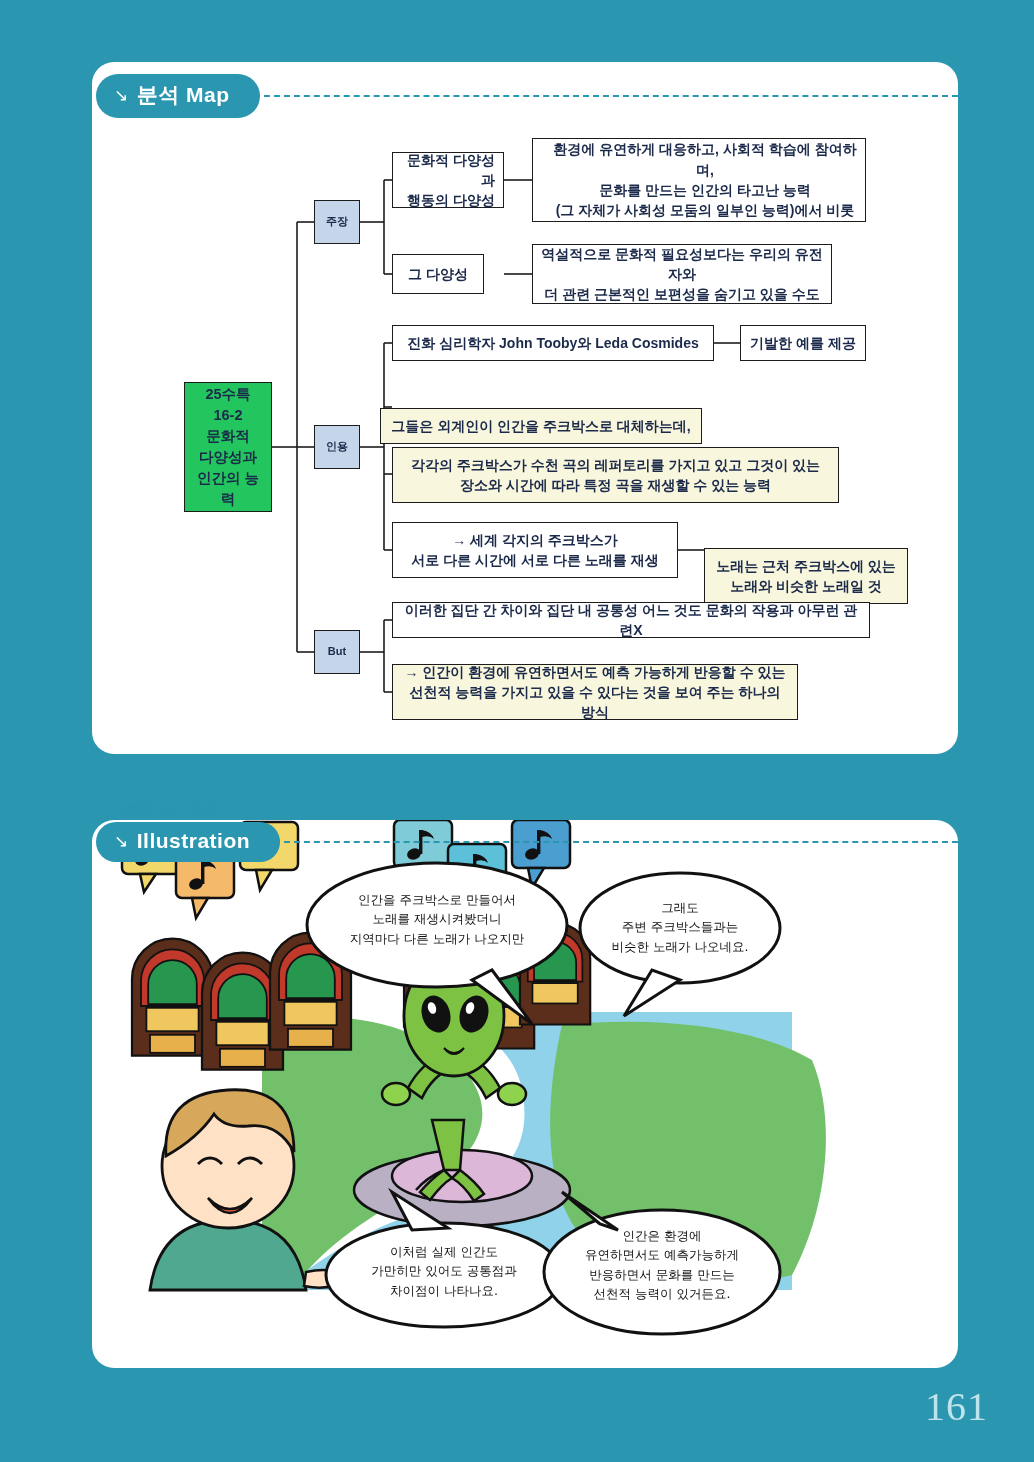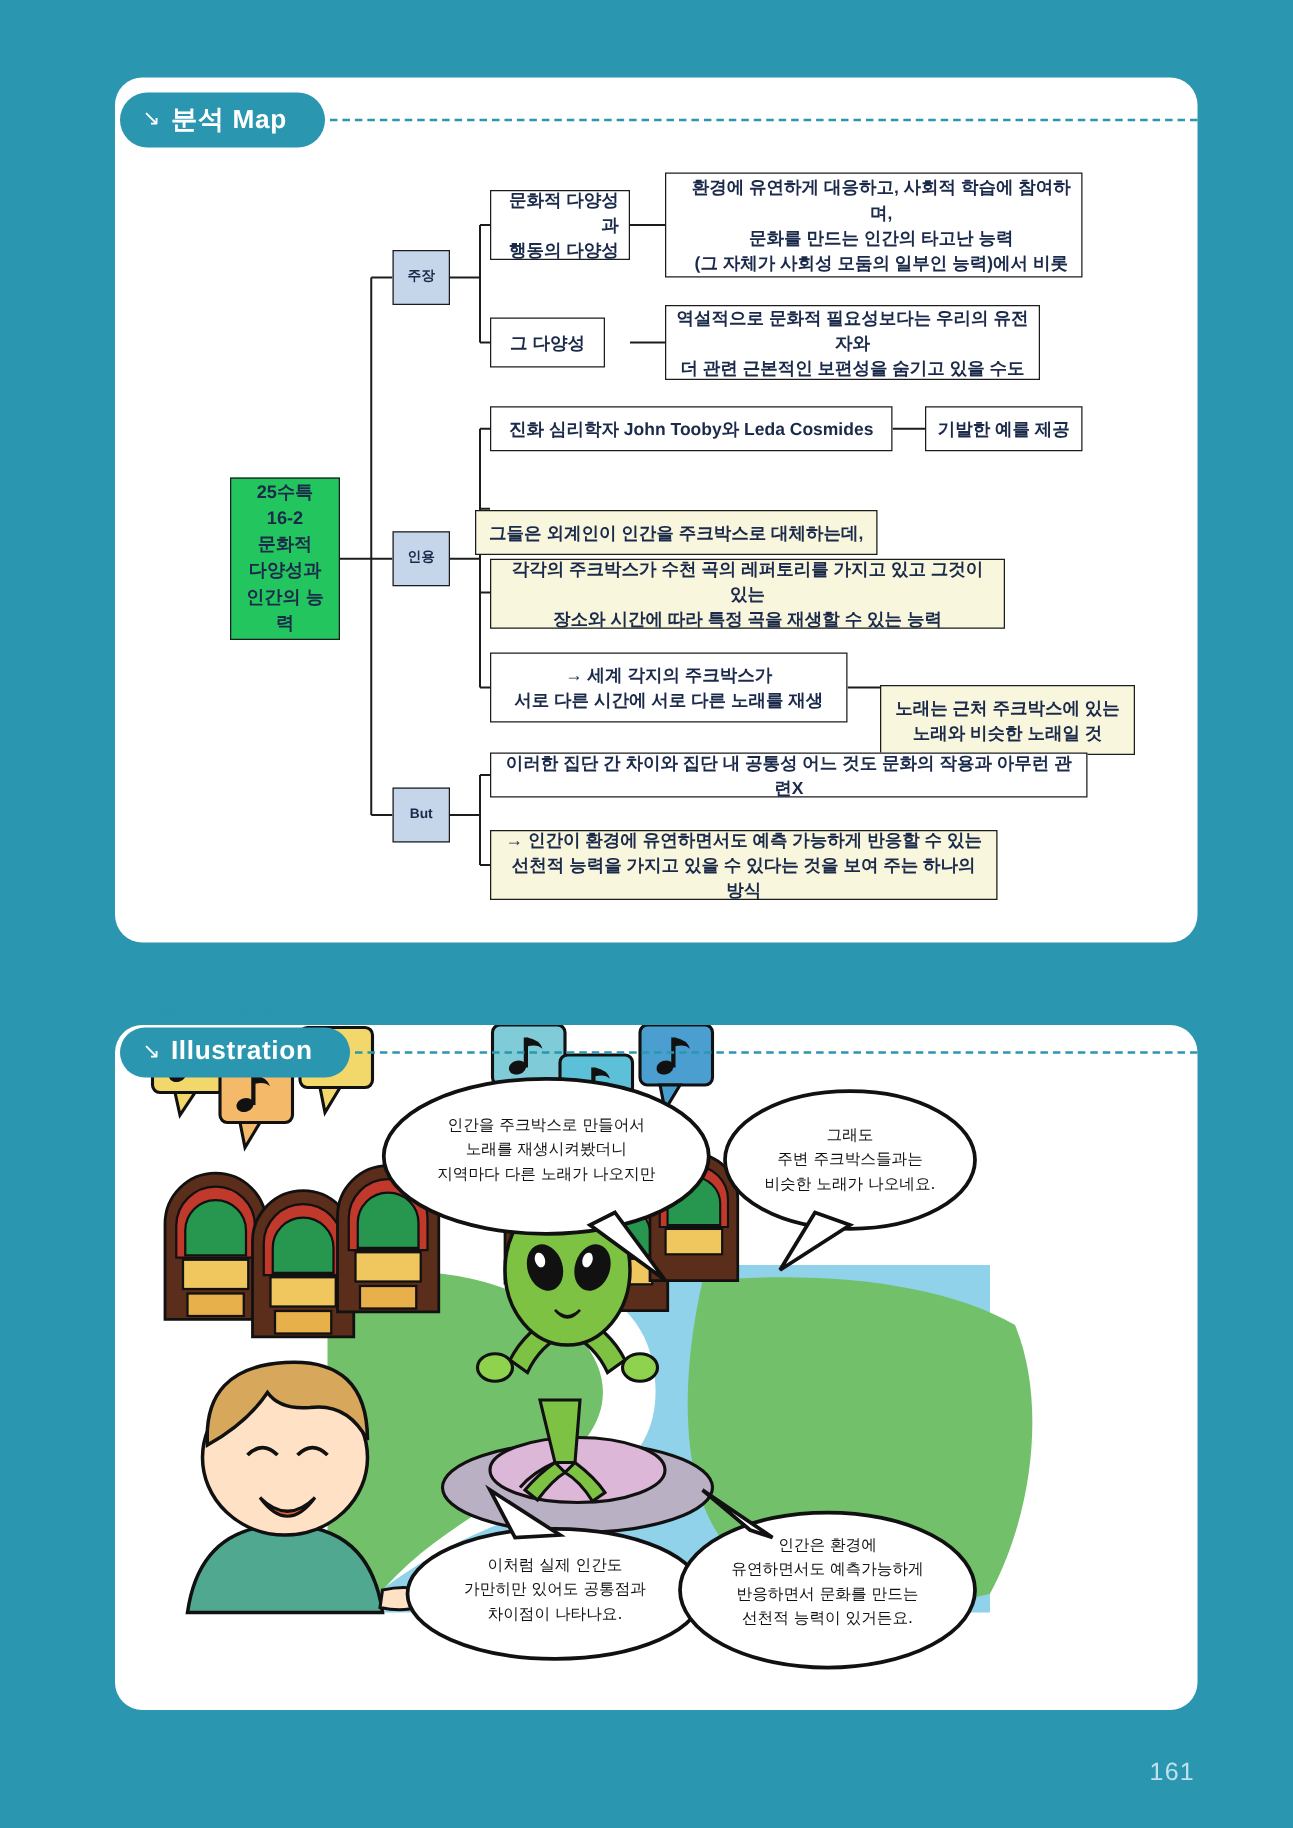--- a/index.html
+++ b/index.html
@@ -55,22 +55,22 @@
   #illu{position:absolute;left:92px;top:820px;width:840px;height:548px;overflow:hidden;border-radius:24px;}
   #illu svg{position:absolute;left:0;top:0;}
   .bub-text{
     position:absolute;text-align:center;color:#111;
     font-family:"DejaVu Sans",sans-serif;font-size:12.5px;line-height:1.55;
     white-space:pre-line;pointer-events:none;
   }
 
   
   #pageno{
-    position:absolute;right:78px;bottom:32px;color:#bfe3ec;
-    font-size:20px;letter-spacing:1px;font-family:Liberation Sans, sans-serif;
+    position:absolute;right:46px;bottom:32px;color:#bfe3ec;
+    font-size:40px;letter-spacing:1px;font-family:Liberation Serif, serif;
   }
 </style>
 </head>
 <body>
 
 <div class="card" id="map-card"></div>
 
 <div class="badge-wrap" id="map-badge">
   <div class="badge">
     <span class="arrow">↘</span>
@@ -130,21 +130,21 @@
 문화를 만드는 인간의 타고난 능력
 (그 자체가 사회성 모둠의 일부인 능력)에서 비롯</div>
   <div class="node n-white" style="left:300px;top:192px;width:92px;height:40px;">그 다양성</div>
   <div class="node n-white" style="left:440px;top:182px;width:300px;height:60px;white-space:pre-line;">역설적으로 문화적 필요성보다는 우리의 유전자와
 더 관련 근본적인 보편성을 숨기고 있을 수도</div>
 
   <div class="node n-key" style="left:222px;top:363px;width:46px;height:44px;">인용</div>
   <div class="node n-white" style="left:300px;top:263px;width:322px;height:36px;">진화 심리학자 John Tooby와 Leda Cosmides</div>
   <div class="node n-white" style="left:648px;top:263px;width:126px;height:36px;">기발한 예를 제공</div>
   <div class="node n-cream" style="left:288px;top:327px;width:322px;height:36px;margin-top:19px;">그들은 외계인이 인간을 주크박스로 대체하는데,</div>
-  <div class="node n-cream" style="left:300px;top:385px;width:412px;height:56px;white-space:pre-line;">각각의 주크박스가 수천 곡의 레퍼토리를 가지고 있고 그것이 있는
+  <div class="node n-cream" style="left:300px;top:385px;width:447px;height:56px;white-space:pre-line;">각각의 주크박스가 수천 곡의 레퍼토리를 가지고 있고 그것이 있는
 장소와 시간에 따라 특정 곡을 재생할 수 있는 능력</div>
   <div class="node n-white" style="left:300px;top:460px;width:286px;height:56px;white-space:pre-line;">→  세계 각지의 주크박스가
 서로 다른 시간에 서로 다른 노래를 재생</div>
   <div class="node n-cream" style="left:612px;top:486px;width:204px;height:56px;white-space:pre-line;">노래는 근처 주크박스에 있는
 노래와 비슷한 노래일 것</div>
 
   <div class="node n-key" style="left:222px;top:568px;width:46px;height:44px;">But</div>
   <div class="node n-white" style="left:300px;top:540px;width:478px;height:36px;">이러한 집단 간 차이와 집단 내 공통성 어느 것도 문화의 작용과 아무런 관련X</div>
   <div class="node n-cream" style="left:300px;top:602px;width:406px;height:56px;white-space:pre-line;">→  인간이 환경에 유연하면서도 예측 가능하게 반응할 수 있는
 선천적 능력을 가지고 있을 수 있다는 것을 보여 주는 하나의 방식</div>

